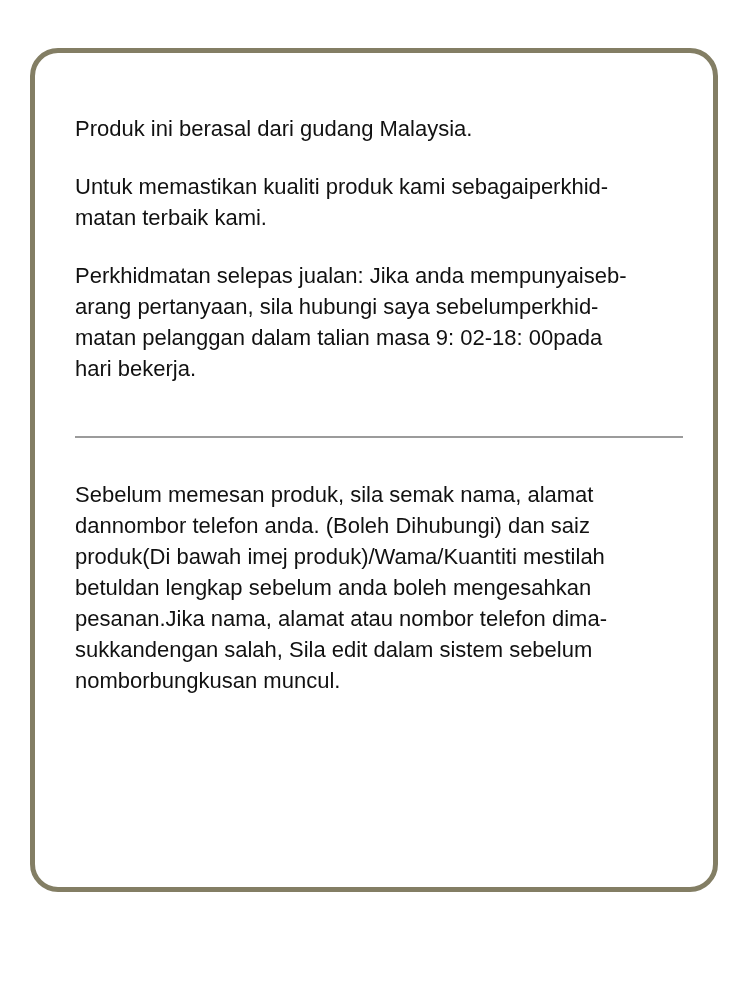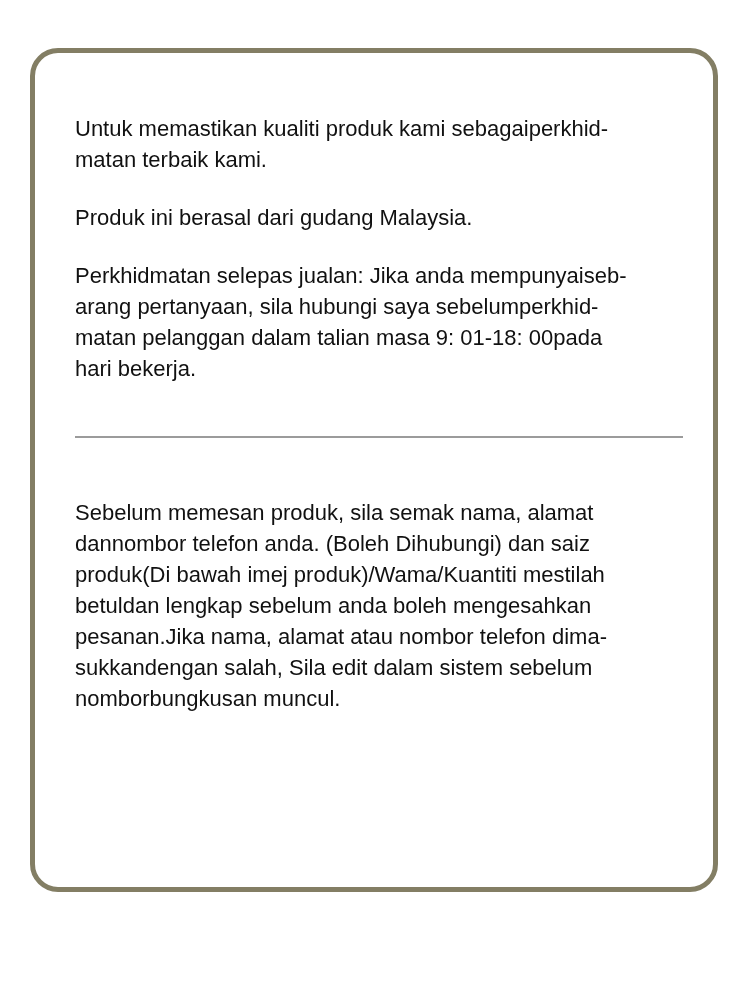--- a/index.html
+++ b/index.html
@@ -35,33 +35,33 @@
     letter-spacing: 0px;
     color: #111111;
   }
   .divider {
     border: none;
     border-top: 2px solid #9b9b9b;
     margin: 52px 0 0 0;
     width: 100%;
   }
   .bottom-block {
-    margin-top: 59px;
+    margin-top: 41px;
   }
 </style>
 </head>
 <body>
 
 <div class="notice-card">
+  <p class="para">Produk ini berasal dari gudang Malaysia.</p>
   <p class="para">Untuk memastikan kualiti produk kami sebagaiperkhid-
 matan terbaik kami.</p>
-  <p class="para">Produk ini berasal dari gudang Malaysia.</p>
   <p class="para">Perkhidmatan selepas jualan: Jika anda mempunyaiseb-
 arang pertanyaan, sila hubungi saya sebelumperkhid-
-matan pelanggan dalam talian masa 9: 01-18: 00pada
+matan pelanggan dalam talian masa 9: 02-18: 00pada
 hari bekerja.</p>
 
   <hr class="divider">
 
   <div class="bottom-block">
     <p class="para">Sebelum memesan produk, sila semak nama, alamat
 dannombor telefon anda. (Boleh Dihubungi) dan saiz
 produk(Di bawah imej produk)/Wama/Kuantiti mestilah
 betuldan lengkap sebelum anda boleh mengesahkan
 pesanan.Jika nama, alamat atau nombor telefon dima-

